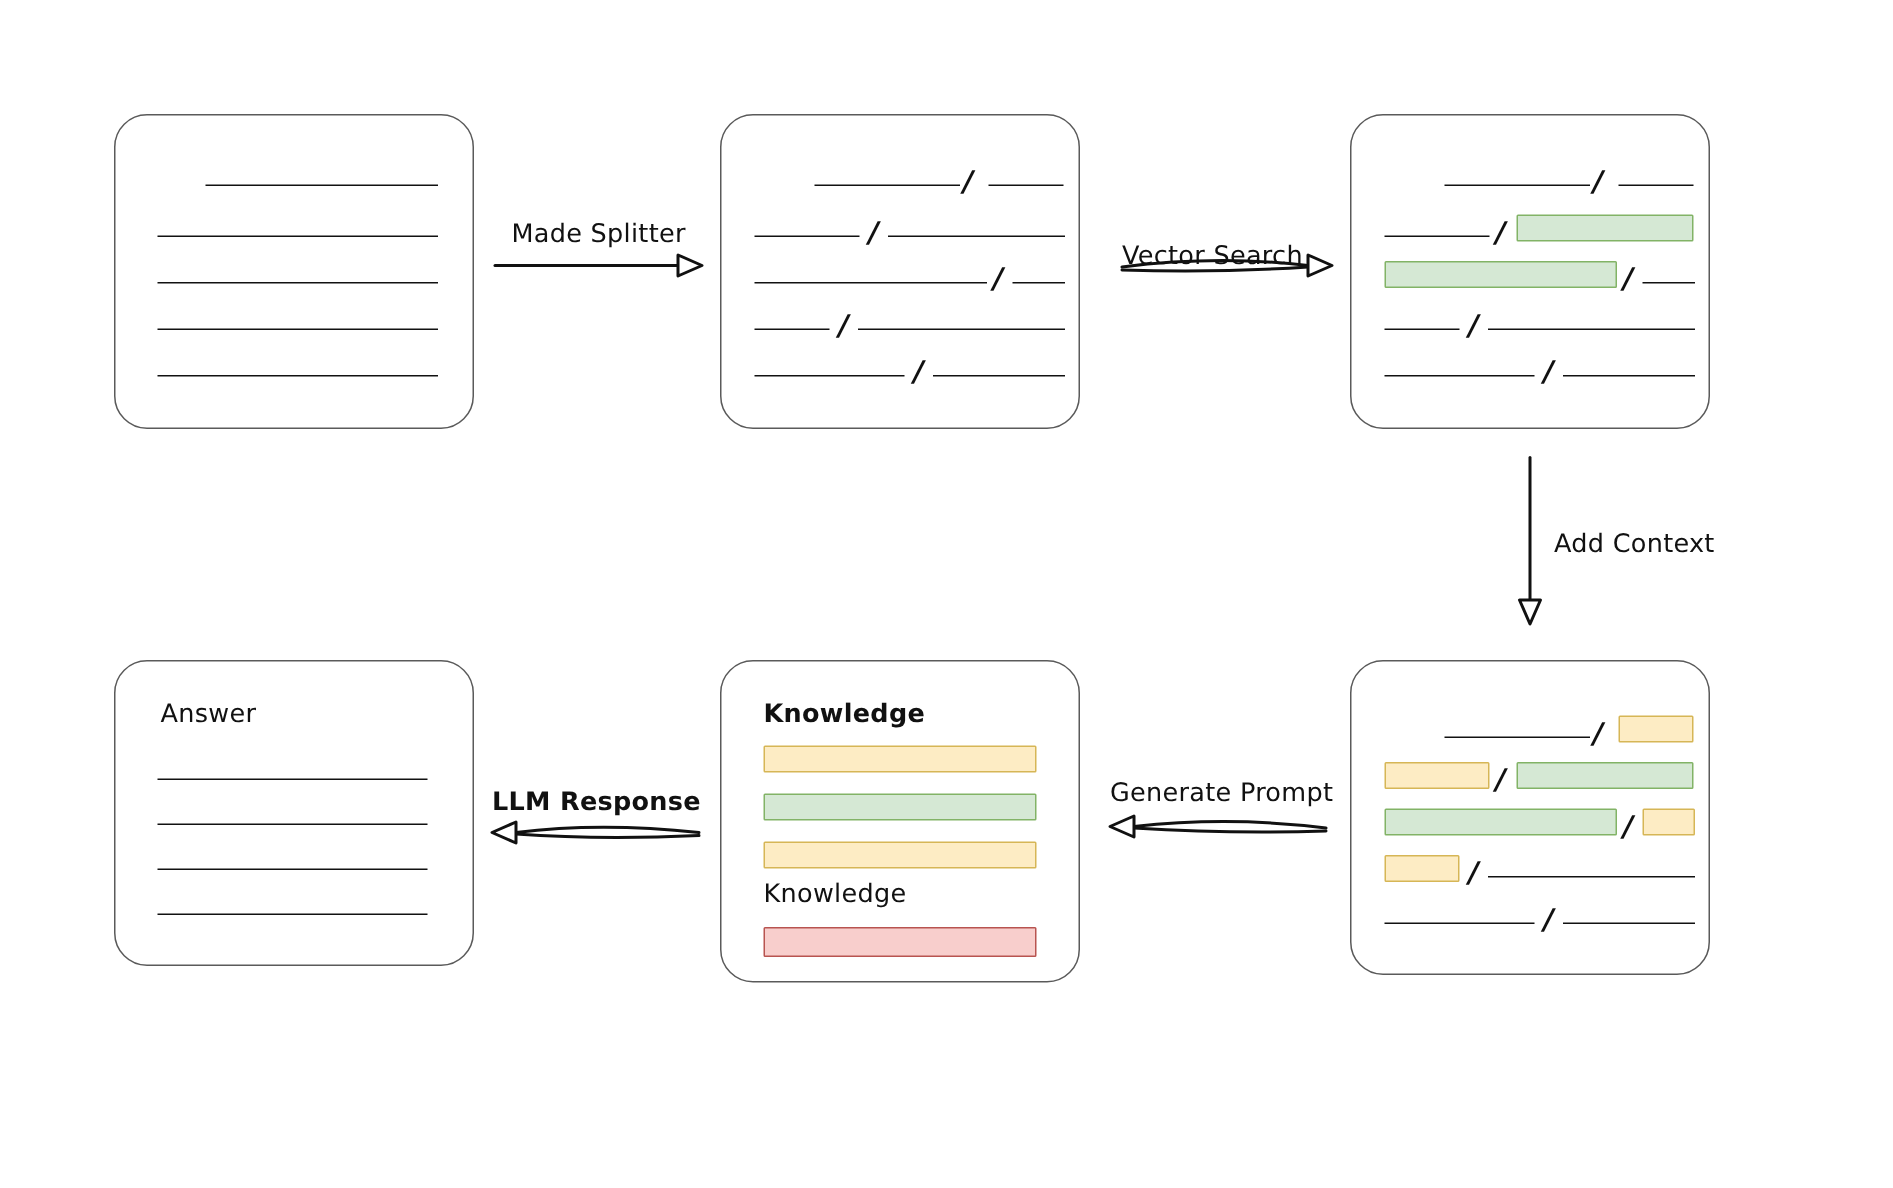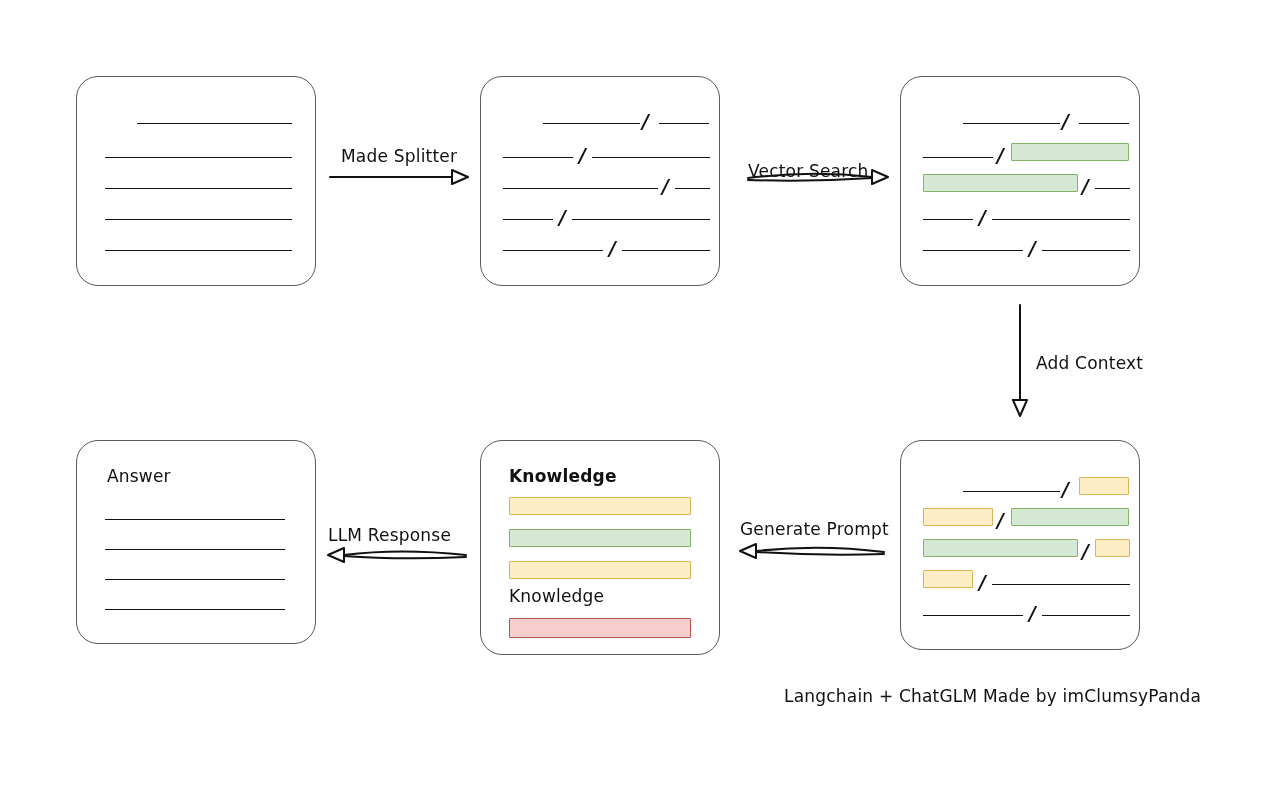--- a/index.html
+++ b/index.html
@@ -133,21 +133,21 @@
   </svg>
 
   <div class="edge-label" style="left:341px; top:146px;">Made Splitter</div>
 
   <div class="edge-label" style="left:748px; top:145px;margin-top:16px;">Vector Search</div>
 
   <div class="edge-label" style="left:1036px; top:353px;text-align:right;">Add Context</div>
 
   <div class="edge-label" style="left:740px; top:519px;">Generate Prompt</div>
 
-  <div class="edge-label" style="left:328px; top:525px;">LLM Response</div>
+  <div class="edge-label" style="left:328px; top:525px;font-weight:bold;">LLM Response</div>
 
   <div class="node-box" style="left:76px; top:76px; width:240px; height:210px;">
 
     <div class="rule" style="left:60px; top:46px;  width:155px;"></div>
     <div class="rule" style="left:28px; top:80px;  width:187px;"></div>
     <div class="rule" style="left:28px; top:111px; width:187px;"></div>
     <div class="rule" style="left:28px; top:142px; width:187px;"></div>
     <div class="rule" style="left:28px; top:173px; width:187px;"></div>
   </div>
 
@@ -236,15 +236,14 @@
   <div class="node-box" style="left:76px; top:440px; width:240px; height:204px;">
 
     <div class="box-title" style="left:30px; top:25px;">Answer</div>
 
     <div class="rule" style="left:28px; top:78px;  width:180px;"></div>
     <div class="rule" style="left:28px; top:108px; width:180px;"></div>
     <div class="rule" style="left:28px; top:138px; width:180px;"></div>
     <div class="rule" style="left:28px; top:168px; width:180px;"></div>
   </div>
 
-  <div class="footer-note" style="left:784px; top:686px;">Langchain + ChatGLM Made by imClumsyPanda</div>
 
 </div>
 
 </body></html>

